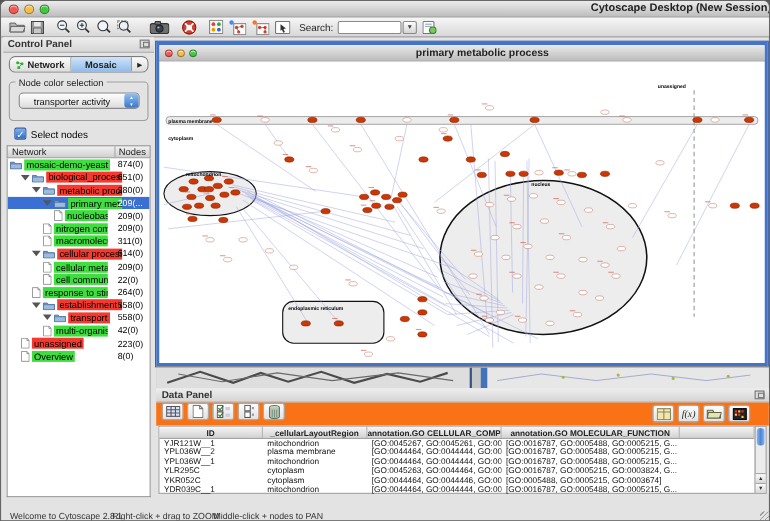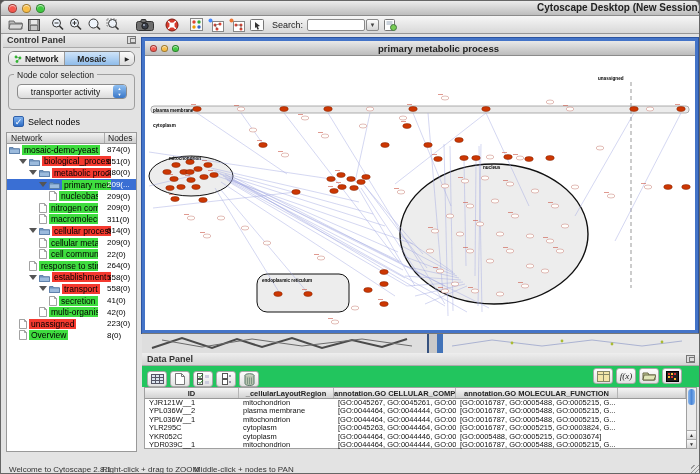--- a/index.html
+++ b/index.html
@@ -86,22 +86,22 @@
   .frag-strip { position:absolute; left:141px; top:332px; width:557px; height:20px; background:#c9c9c9;
     border-top:1px solid #777; overflow:hidden; }
   .fragA { position:absolute; left:0; top:0; width:287px; height:20px; background:#dedede; border-right:2px solid #35517e; }
   .fragB { position:absolute; left:295px; top:0; width:262px; height:20px; background:#e7e7e7; border-left:6px solid #4273b8; }
   .frag-strip svg { position:absolute; left:0; top:0; }
 
   
   .dp { position:absolute; left:141px; top:352px; width:557px; height:96px; background:#e3e3e3; }
   .dp-titlebar { position:relative; height:13px; background:linear-gradient(#eee,#d4d4d4); border-bottom:1px solid #aaa;
     font-size:9px; font-weight:bold; color:#333; padding:1px 0 0 5px; }
-  .dp-toolbar { position:absolute; left:0; top:13px; width:557px; height:21px; display:flex; align-items:flex-end;
-    padding-left:5px; background:#22c55e; }
+  .dp-toolbar { position:absolute; left:0; top:13px; width:557px; height:21px; display:flex; align-items:flex-start;
+    padding-left:5px; background:#f97316; }
   .dp-btn { width:20px; height:16px; margin-right:3px; border:1px solid #a8a8a8; border-radius:3px;
     background:linear-gradient(#fdfdfd,#e2e2e2); display:inline-flex; align-items:center; justify-content:center; }
   .dp-right { position:absolute; right:14px; top:2px; display:flex; }
   .fx { font-size:9px; font-style:italic; font-family:"Liberation Serif", serif; color:#222; }
   .dp-table { position:absolute; left:2px; top:34px; width:543px; height:62px; background:#fff; border:1px solid #a0a0a0; }
   .dp-thead { display:flex; height:11px; background:linear-gradient(#f5f5f5,#d2d2d2); border-bottom:1px solid #999; }
   .dp-th { font-size:7.5px; font-weight:bold; color:#222; text-align:center; border-right:1px solid #b5b5b5;
     overflow:hidden; white-space:nowrap; line-height:11px; }
   .dp-tr { display:flex; height:8.4px; }
   .dp-td { font-size:7.5px; color:#111; padding-left:4px; overflow:hidden; white-space:nowrap; line-height:8.4px; }
@@ -439,31 +439,20 @@
           <span style="flex: 0 0 auto; width: 32px;"></span>
           <span class="tri"></span>
           <span class="tree-ico">
             <svg width="11" height="9">
               <path d="M0.5 2.5h3.5l1 1.3h5.5v4.7h-10z" fill="#7da2cc" stroke="#4a6f9c" stroke-width="0.8"></path>
               <path d="M0.5 4h10v4.5h-10z" fill="#9cbbdd" stroke="#4a6f9c" stroke-width="0.6"></path>
             </svg>
           </span>
           <span class="tree-label bg-red" style="max-width: 49px;">transport</span>
           <span class="tree-count">558(0)</span>
-        </div>
-        <div class="tree-row">
-          <span style="flex: 0 0 auto; width: 42px;"></span>
-          <span class="tree-ico">
-            <svg width="8" height="10">
-              <path d="M0.5 0.5h5l2 2v7h-7z" fill="#fff" stroke="#8a8a8a" stroke-width="0.8"></path>
-              <path d="M5.5 0.5v2h2" fill="none" stroke="#8a8a8a" stroke-width="0.8"></path>
-            </svg>
-          </span>
-          <span class="tree-label bg-green" style="max-width: 39px;">secretion</span>
-          <span class="tree-count">41(0)</span>
         </div>
         <div class="tree-row">
           <span style="flex: 0 0 auto; width: 32px;"></span>
           <span class="tree-ico">
             <svg width="8" height="10">
               <path d="M0.5 0.5h5l2 2v7h-7z" fill="#fff" stroke="#8a8a8a" stroke-width="0.8"></path>
               <path d="M5.5 0.5v2h2" fill="none" stroke="#8a8a8a" stroke-width="0.8"></path>
             </svg>
           </span>
           <span class="tree-label bg-green" style="max-width: 49px;">multi-organism pro</span>

